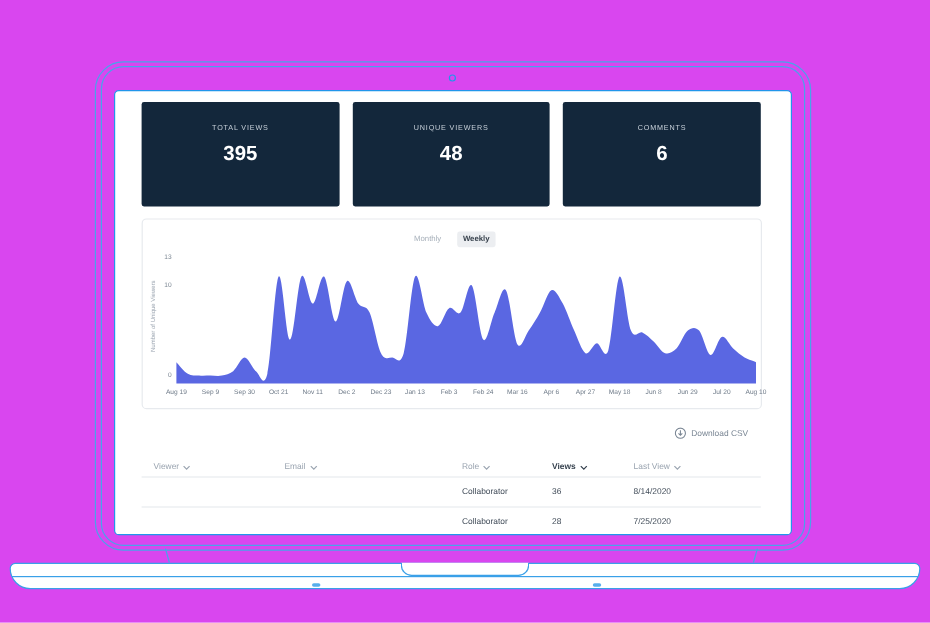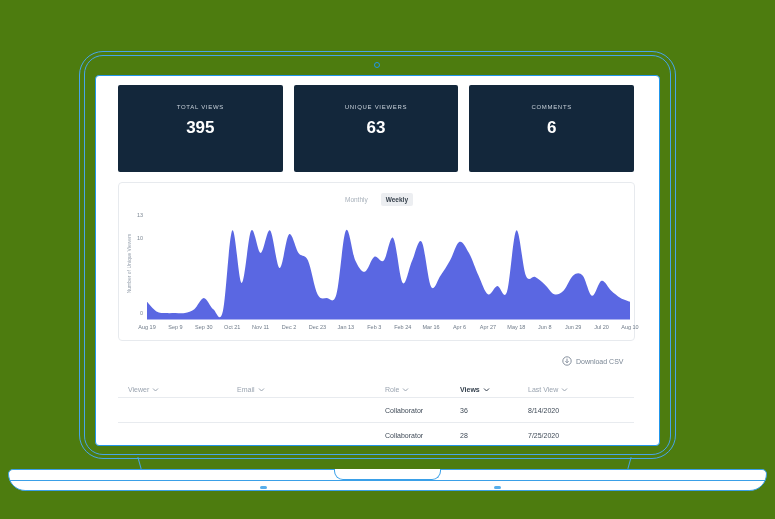--- a/index.html
+++ b/index.html
@@ -1,17 +1,17 @@
 <!DOCTYPE html>
 <html><head>
 <meta charset="utf-8">
 <style>
   html,body{margin:0;padding:0;background:#fff;}
   body{font-family:"Liberation Sans",sans-serif;-webkit-font-smoothing:antialiased;}
-  .stage{position:relative;width:775px;height:519px;background:#4d7c0f;overflow:hidden;}
+  .stage{position:relative;width:775px;height:519px;background:#d946ef;overflow:hidden;}
 
   
   .lt-outer{position:absolute;left:79px;top:51px;width:597px;height:408px;
     border:1.5px solid #47a5e9;border-radius:24px;box-sizing:border-box;}
   .lt-outer2{position:absolute;left:84px;top:55px;width:587px;height:400px;
     border:1.5px solid #47a5e9;border-radius:19px;box-sizing:border-box;}
   .lt-camera{position:absolute;left:374px;top:62px;width:6px;height:6px;border:1.4px solid #2196ea;
     border-radius:50%;box-sizing:border-box;}
   .lt-hinge{position:absolute;width:0;height:12px;border-left:1.5px solid #47a5e9;}
   .lt-hinge.l{left:139px;top:457px;transform:rotate(-16deg);}
@@ -85,21 +85,21 @@
 
   <div class="screen">
 
     <div class="cards">
       <div class="card">
         <div class="lbl">TOTAL VIEWS</div>
         <div class="val">395</div>
       </div>
       <div class="card">
         <div class="lbl">UNIQUE VIEWERS</div>
-        <div class="val">63</div>
+        <div class="val">48</div>
       </div>
       <div class="card">
         <div class="lbl">COMMENTS</div>
         <div class="val">6</div>
       </div>
     </div>
 
     <div class="panel">
       <div class="tabs">
         <span class="tab">Monthly</span>

